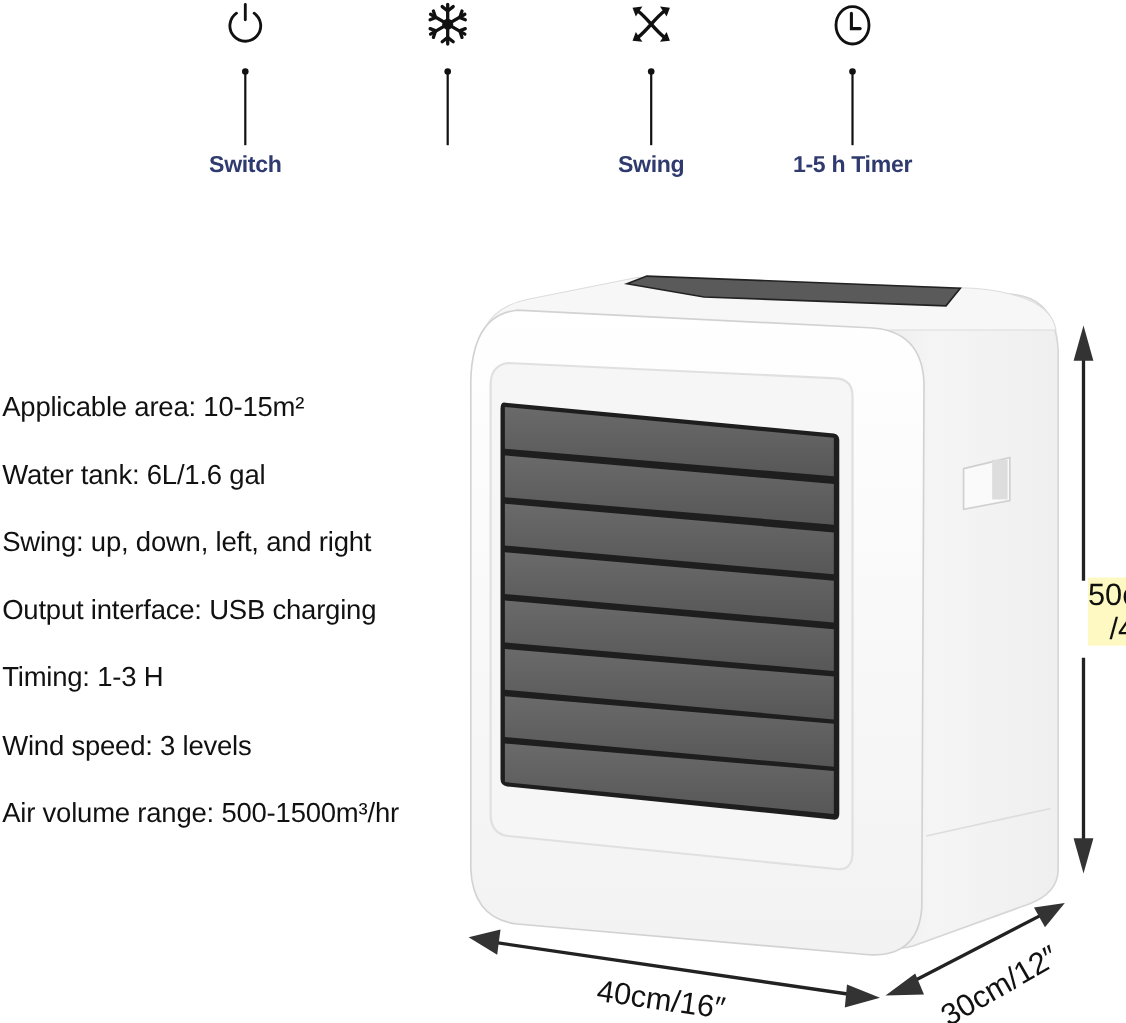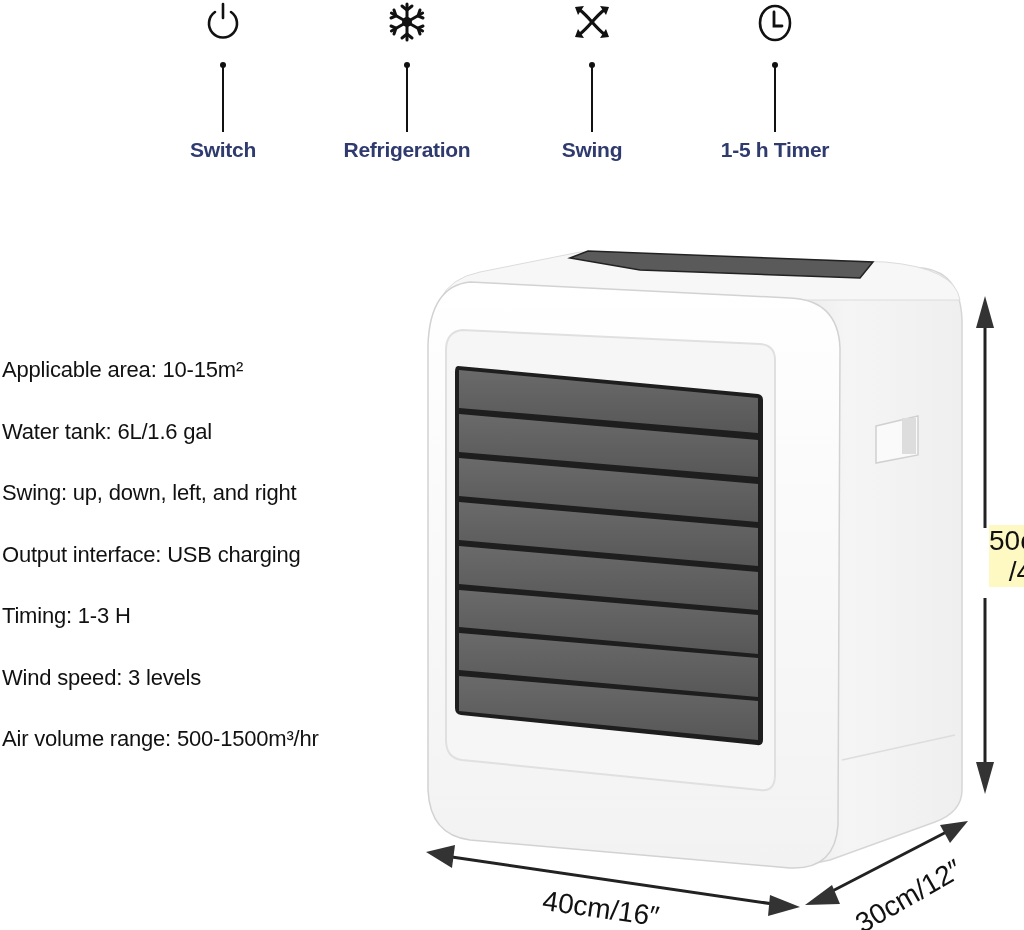--- a/index.html
+++ b/index.html
@@ -3,21 +3,21 @@
   <meta charset="utf-8">
   <style>
     html, body { margin: 0; padding: 0; background: #ffffff; }
     body { width: 1024px; height: 930px; position: relative; overflow: hidden; font-family: "Liberation Sans", sans-serif; color: #111; }
     .feature { position: absolute; top: 0; width: 180px; height: 180px; text-align: center; }
     .feature .icon { position: absolute; top: 2px; left: 50%; transform: translateX(-50%); width: 40px; height: 40px; }
     .feature .leader { position: absolute; top: 64px; left: 50%; width: 2px; margin-left: -1px; height: 68px; background: #111; }
     .feature .dot { position: absolute; top: 62px; left: 50%; width: 6px; height: 6px; margin-left: -3px; border-radius: 50%; background: #111; }
     .feature .label { position: absolute; top: 138px; left: 0; right: 0; font-weight: bold; font-size: 21px; color: #2f3a6e; white-space: nowrap; letter-spacing: -0.3px; }
     .specs { position: absolute; left: 2px; top: 355px; }
-    .spec { font-size: 22px; line-height: 30px; height: 61.5px; color: #111; white-space: nowrap; letter-spacing: -0.2px; }
+    .spec { font-size: 25px; line-height: 30px; height: 61.5px; color: #111; white-space: nowrap; letter-spacing: -0.2px; }
     .dim { position: absolute; font-size: 28px; color: #111; white-space: nowrap; }
     svg.product { position: absolute; left: 0; top: 0; }
   </style>
 </head>
 <body>
 
 <div class="feature" style="left:133px;">
   <svg class="icon" viewBox="0 0 40 40" width="40" height="40">
     <path d="M12 10 A14 14 0 1 0 28 10" fill="none" stroke="#111" stroke-width="2.6" stroke-linecap="round"></path>
     <line x1="20" y1="2" x2="20" y2="16" stroke="#111" stroke-width="2.6" stroke-linecap="round"></line>
@@ -37,21 +37,20 @@
       <polyline points="15,36 20,32 25,36"></polyline>
       <polyline points="4,16 9,14 7,8"></polyline>
       <polyline points="36,24 31,26 33,32"></polyline>
       <polyline points="4,24 9,26 7,32"></polyline>
       <polyline points="36,16 31,14 33,8"></polyline>
     </g>
     <circle cx="20" cy="20" r="5" fill="#111"></circle>
   </svg>
   <div class="dot"></div>
   <div class="leader"></div>
-  <div class="label">Refrigeration</div>
 </div>
 
 <div class="feature" style="left:502px;">
   <svg class="icon" viewBox="0 0 40 40" width="40" height="40">
     <g stroke="#111" stroke-width="3.2" fill="none" stroke-linecap="round">
       <path d="M8 8 C 18 16, 22 24, 32 32"></path>
       <path d="M32 8 C 22 16, 18 24, 8 32"></path>
     </g>
     <polygon points="3,5 12,4 6,13" fill="#111"></polygon>
     <polygon points="37,5 28,4 34,13" fill="#111"></polygon>

